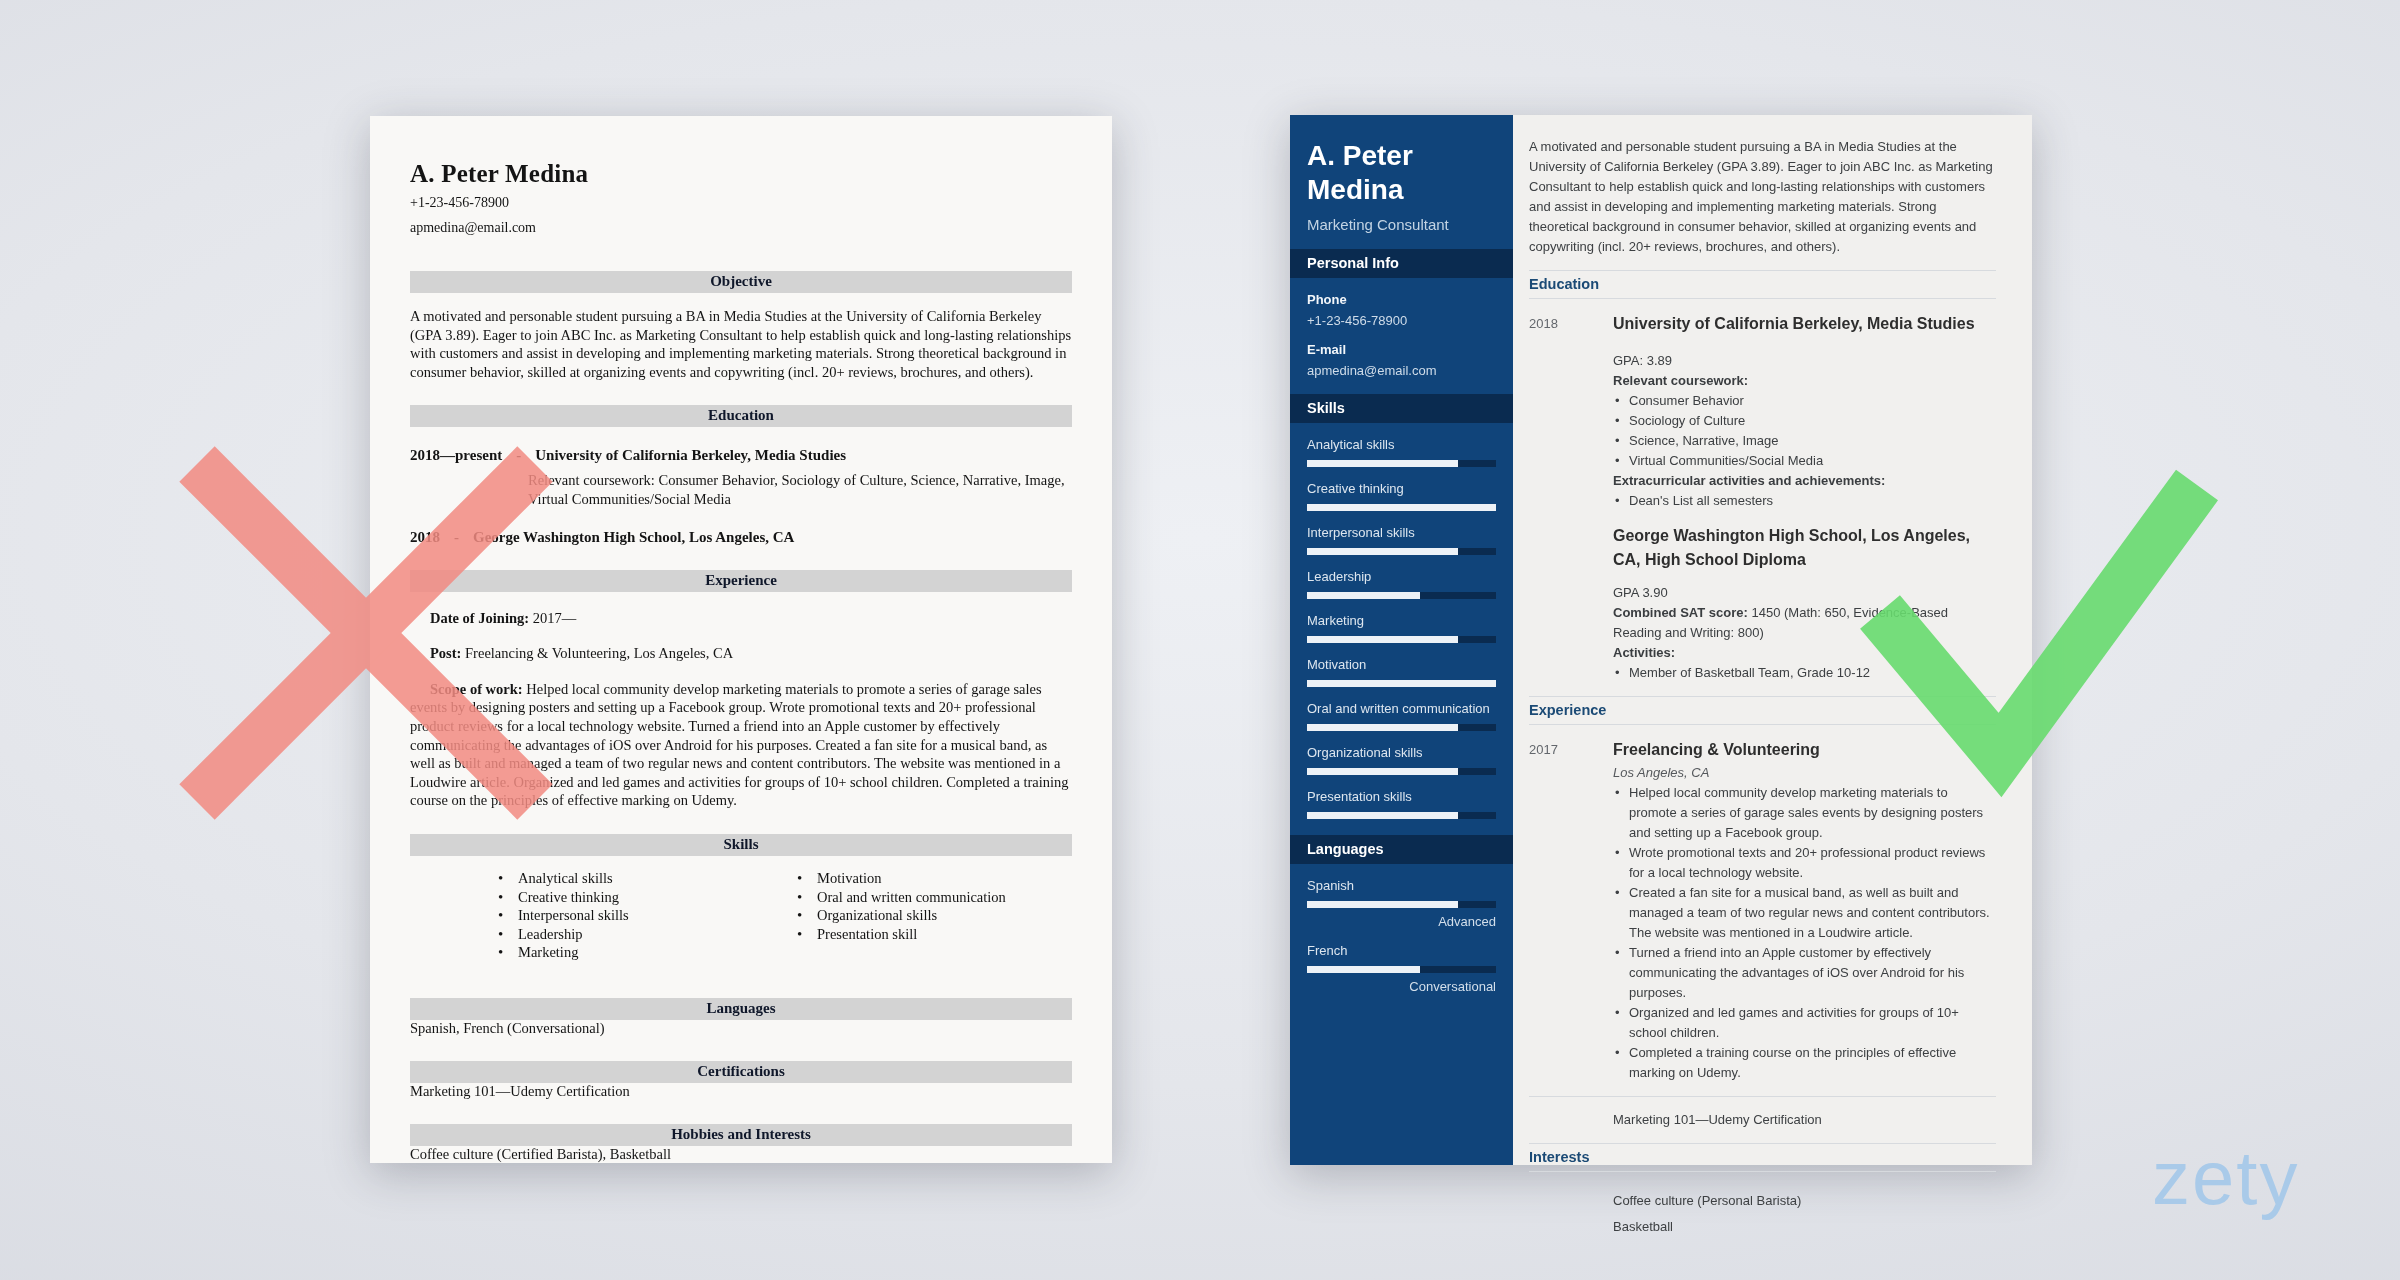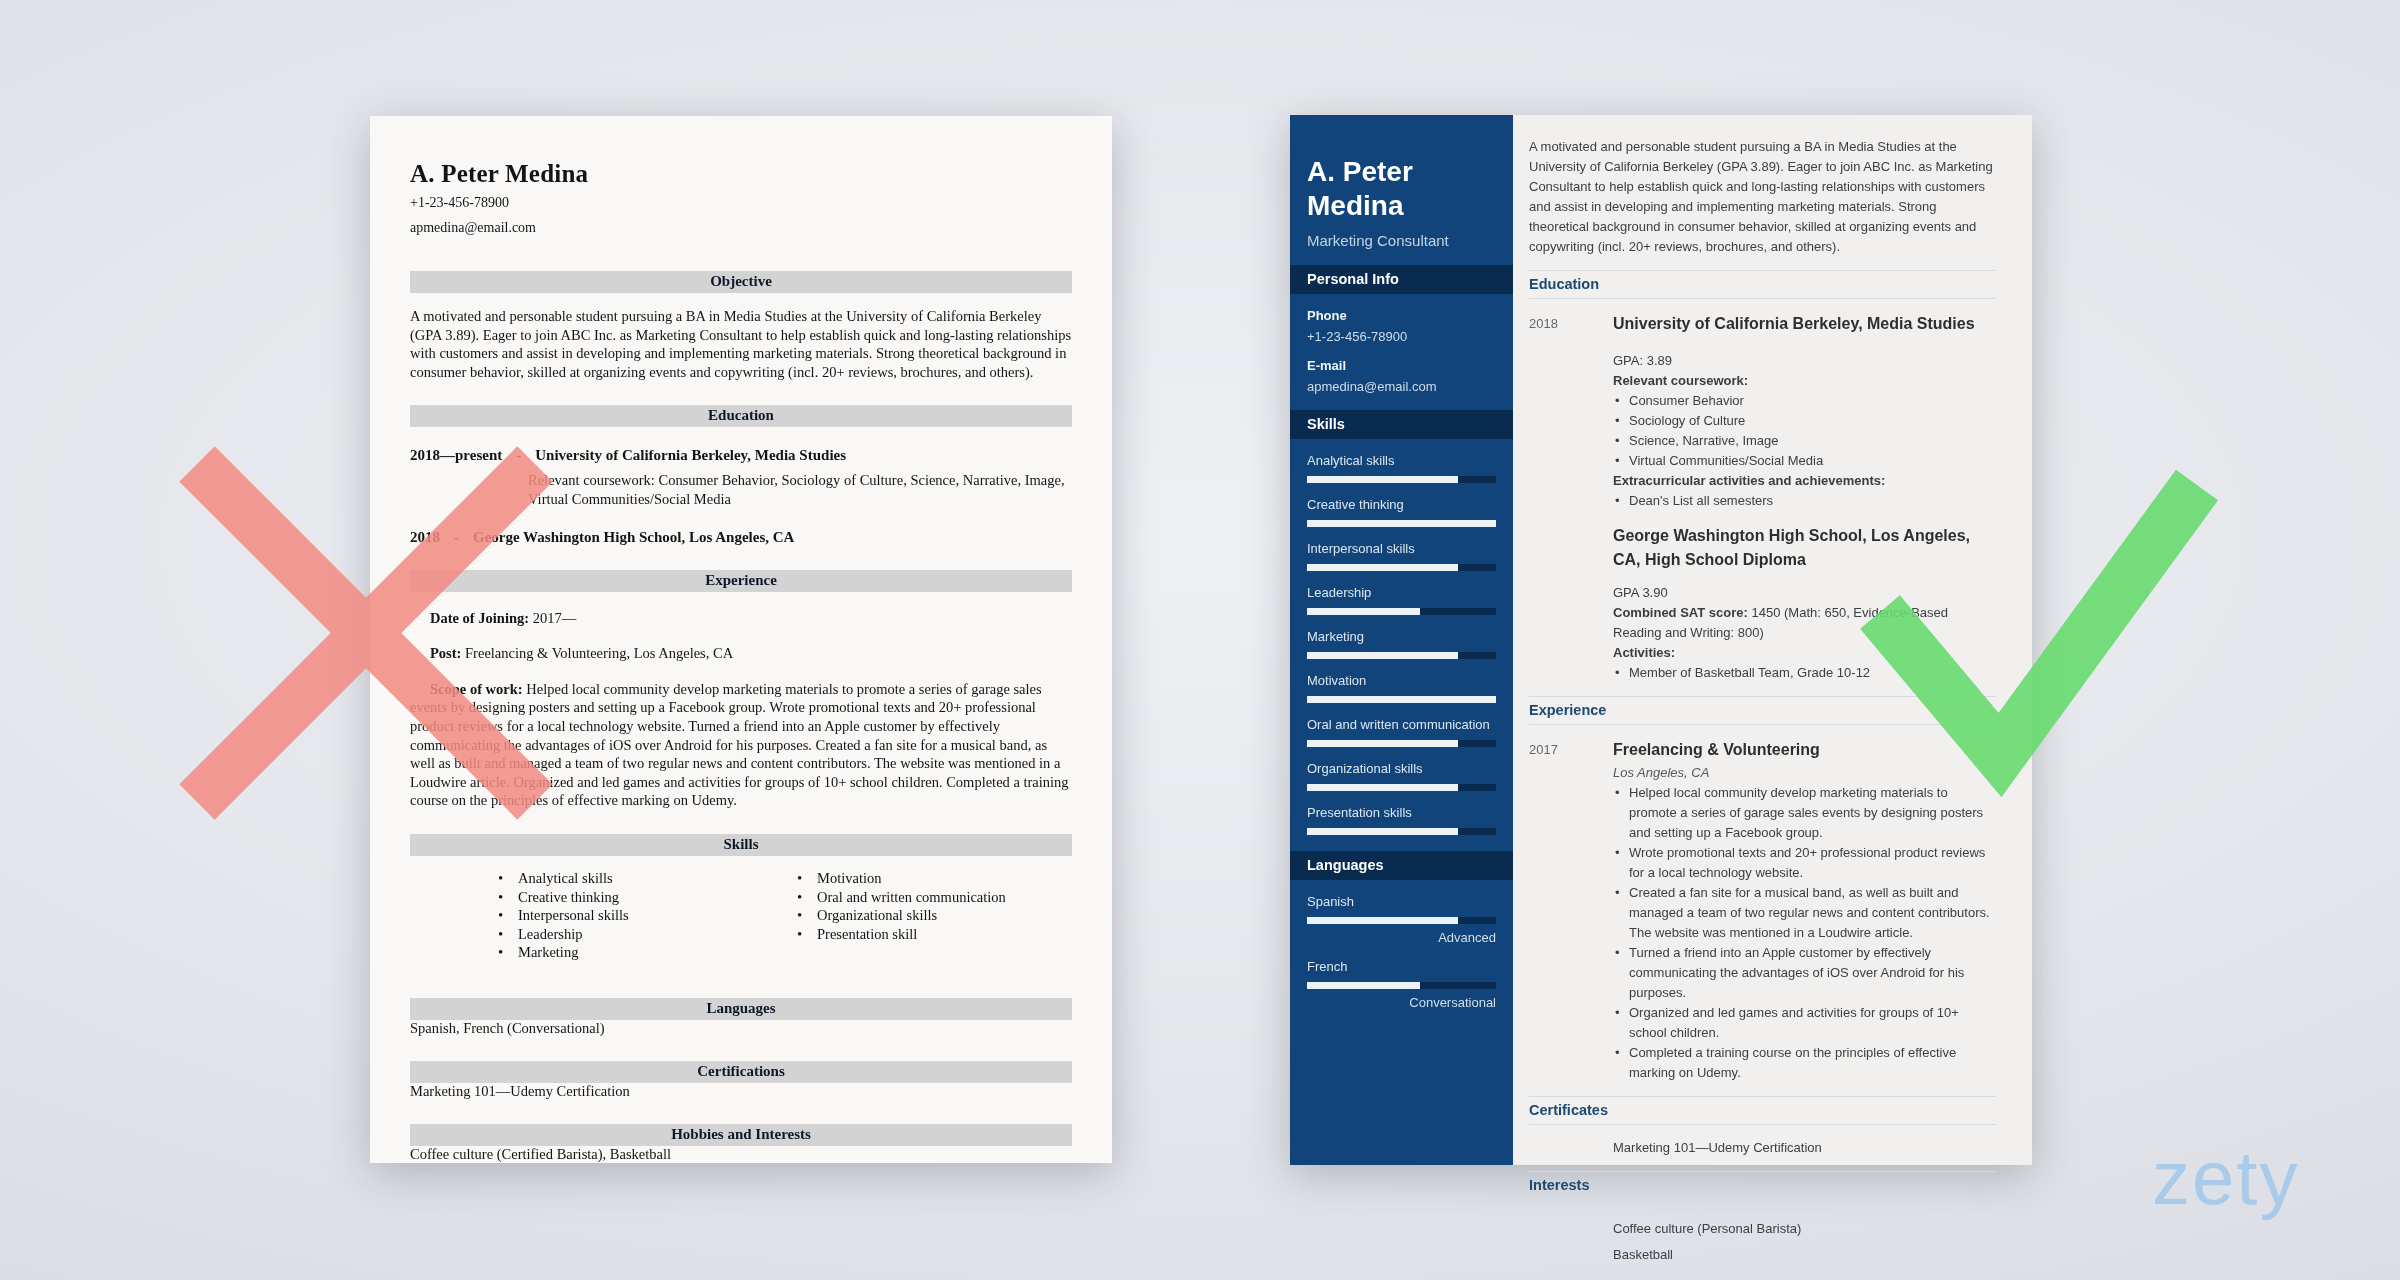--- a/index.html
+++ b/index.html
@@ -30,21 +30,21 @@
   .lr-skills { display:flex; margin-top:13px; }
   .lr-skills ul { list-style:none; width:50%; }
   .lr-skills ul.c1 { padding-left:88px; }
   .lr-skills ul.c2 { padding-left:56px; }
   .lr-skills li { font-size:14.5px; line-height:18.6px; position:relative; padding-left:20px; }
   .lr-skills li::before { content:"\2022"; position:absolute; left:0; font-size:15px; }
   .lr-line { font-size:14.5px; }
 
   
   .page-right { left:1290px; top:115px; width:742px; height:1050px; display:flex; }
-  .sidebar { width:223px; flex:none; background:#10447a; color:#e9eff6; padding:40px 17px; }
+  .sidebar { width:223px; flex:none; background:#10447a; color:#e9eff6; padding:24px 17px; }
   .sb-name { font-size:28px; line-height:34px; font-weight:700; color:#ffffff; }
   .sb-title { margin-top:9px; font-size:15px; color:#c3d4e4; }
   .sb-band { margin:16px -17px 0; padding:6px 17px 7px; background:#0a2b50;
              font-weight:700; font-size:14.5px; color:#ffffff; }
   .sb-field-label { margin-top:14px; font-weight:700; font-size:13px; color:#f2f6fa; }
   .sb-field-value { margin-top:6px; font-size:13px; color:#cfdce9; }
   .sb-skill { margin-top:14px; }
   .sb-skill-label { font-size:13px; color:#dde6ef; }
   .sb-bar { margin-top:8px; height:7px; background:#0a2b50; }
   .sb-bar-fill { height:100%; background:#edf2f7; }
@@ -291,21 +291,20 @@
               <li>Created a fan site for a musical band, as well as built and managed a team of two regular news and content contributors. The website was mentioned in a Loudwire article.</li>
               <li>Turned a friend into an Apple customer by effectively communicating the advantages of iOS over Android for his purposes.</li>
               <li>Organized and led games and activities for groups of 10+ school children.</li>
               <li>Completed a training course on the principles of effective marking on Udemy.</li>
             </ul>
         </div>
       </div>
     </div>
 
     <div class="section">
-      <div class="section-title">Certificates</div>
       <div class="entry">
         <div class="entry-date"></div>
         <div class="entry-body entry-text">Marketing 101—Udemy Certification</div>
       </div>
     </div>
 
     <div class="section">
       <div class="section-title">Interests</div>
       <div class="entry">
         <div class="entry-date"></div>

